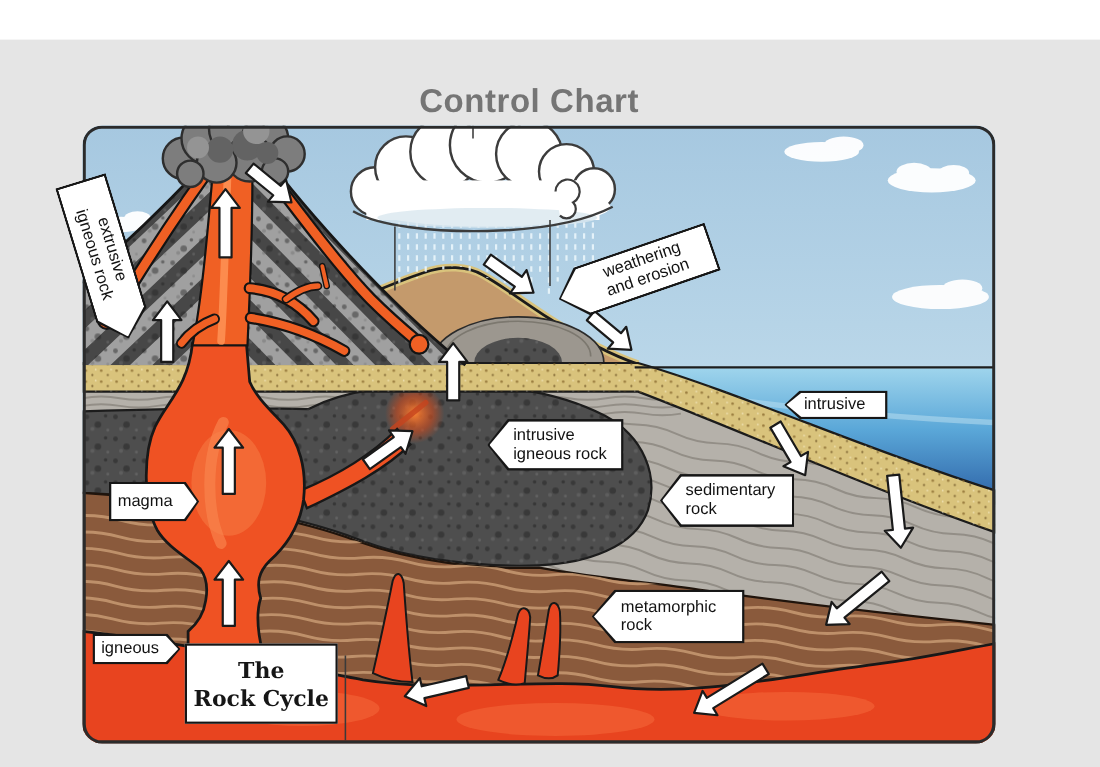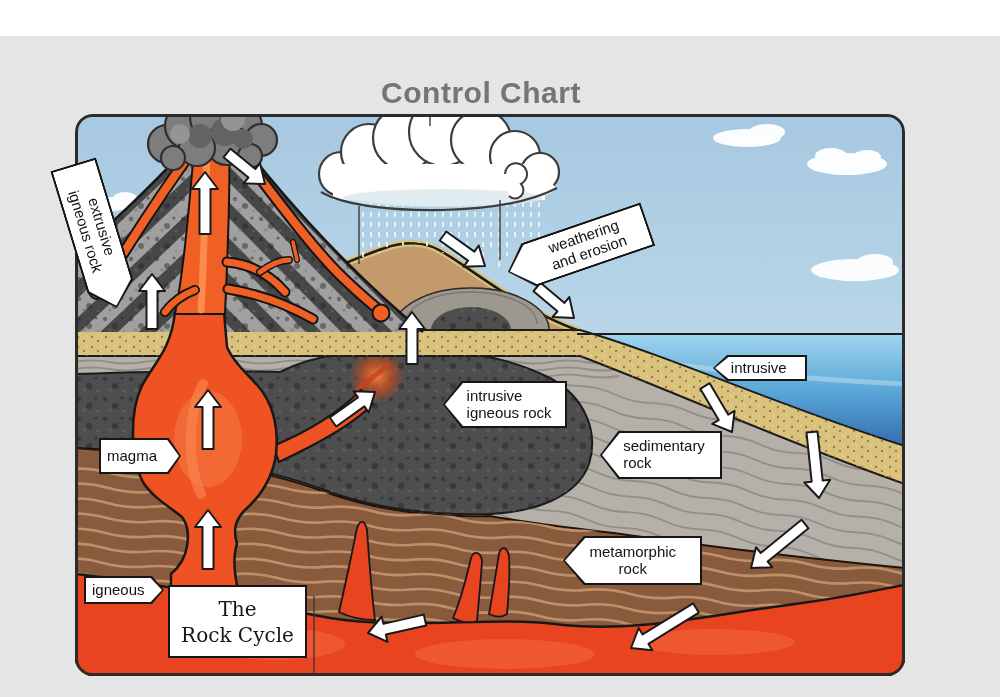--- a/index.html
+++ b/index.html
@@ -16,21 +16,21 @@
   .tag .fg{position:absolute;inset:2px;background:#ffffff;}
   .tag-left .bg,.tag-left .fg{clip-path:polygon(0 50%,15% 0,100% 0,100% 100%,15% 100%);}
   .tag-right .bg,.tag-right .fg{clip-path:polygon(0 0,85% 0,100% 50%,85% 100%,0 100%);}
   .tag .txt{position:absolute;inset:0;display:flex;align-items:center;
             font-size:15px;line-height:1.12;color:#121212;white-space:pre-line;}
   .tag-left .txt{justify-content:flex-start;padding-left:19%;}
   .tag-right .txt{justify-content:flex-start;padding-left:8px;padding-right:16%;}
   .centerbox{position:absolute;left:168px;top:549px;width:139px;height:73px;
              background:#fff;border:2.5px solid #161616;box-sizing:border-box;
              display:flex;align-items:center;justify-content:center;}
-  .centerbox .ctxt{font-family:"DejaVu Serif",serif;font-weight:normal;font-size:20px;
+  .centerbox .ctxt{font-family:"DejaVu Serif",serif;font-weight:bold;font-size:20px;
                    line-height:1.3;color:#161616;text-align:center;white-space:pre-line;}
 </style>
 </head>
 <body>
 
 <div class="page">
 
   <div class="title">Control Chart</div>
 
   <div class="frame">
@@ -341,21 +341,21 @@
     <div class="txt">sedimentary
 rock</div>
   </div>
 
   <div class="tag tag-right" style="left:99px;top:402px;width:82px;height:36px;">
     <div class="bg"></div>
     <div class="fg"></div>
     <div class="txt">magma</div>
   </div>
 
-  <div class="tag tag-left" style="left:563px;top:500px;width:139px;height:49px;text-align:center;">
+  <div class="tag tag-left" style="left:538px;top:500px;width:139px;height:49px;">
     <div class="bg"></div>
     <div class="fg"></div>
     <div class="txt">metamorphic
 rock</div>
   </div>
 
   <div class="tag tag-right" style="left:84px;top:540px;width:80px;height:28px;">
     <div class="bg"></div>
     <div class="fg"></div>
     <div class="txt">igneous</div>

